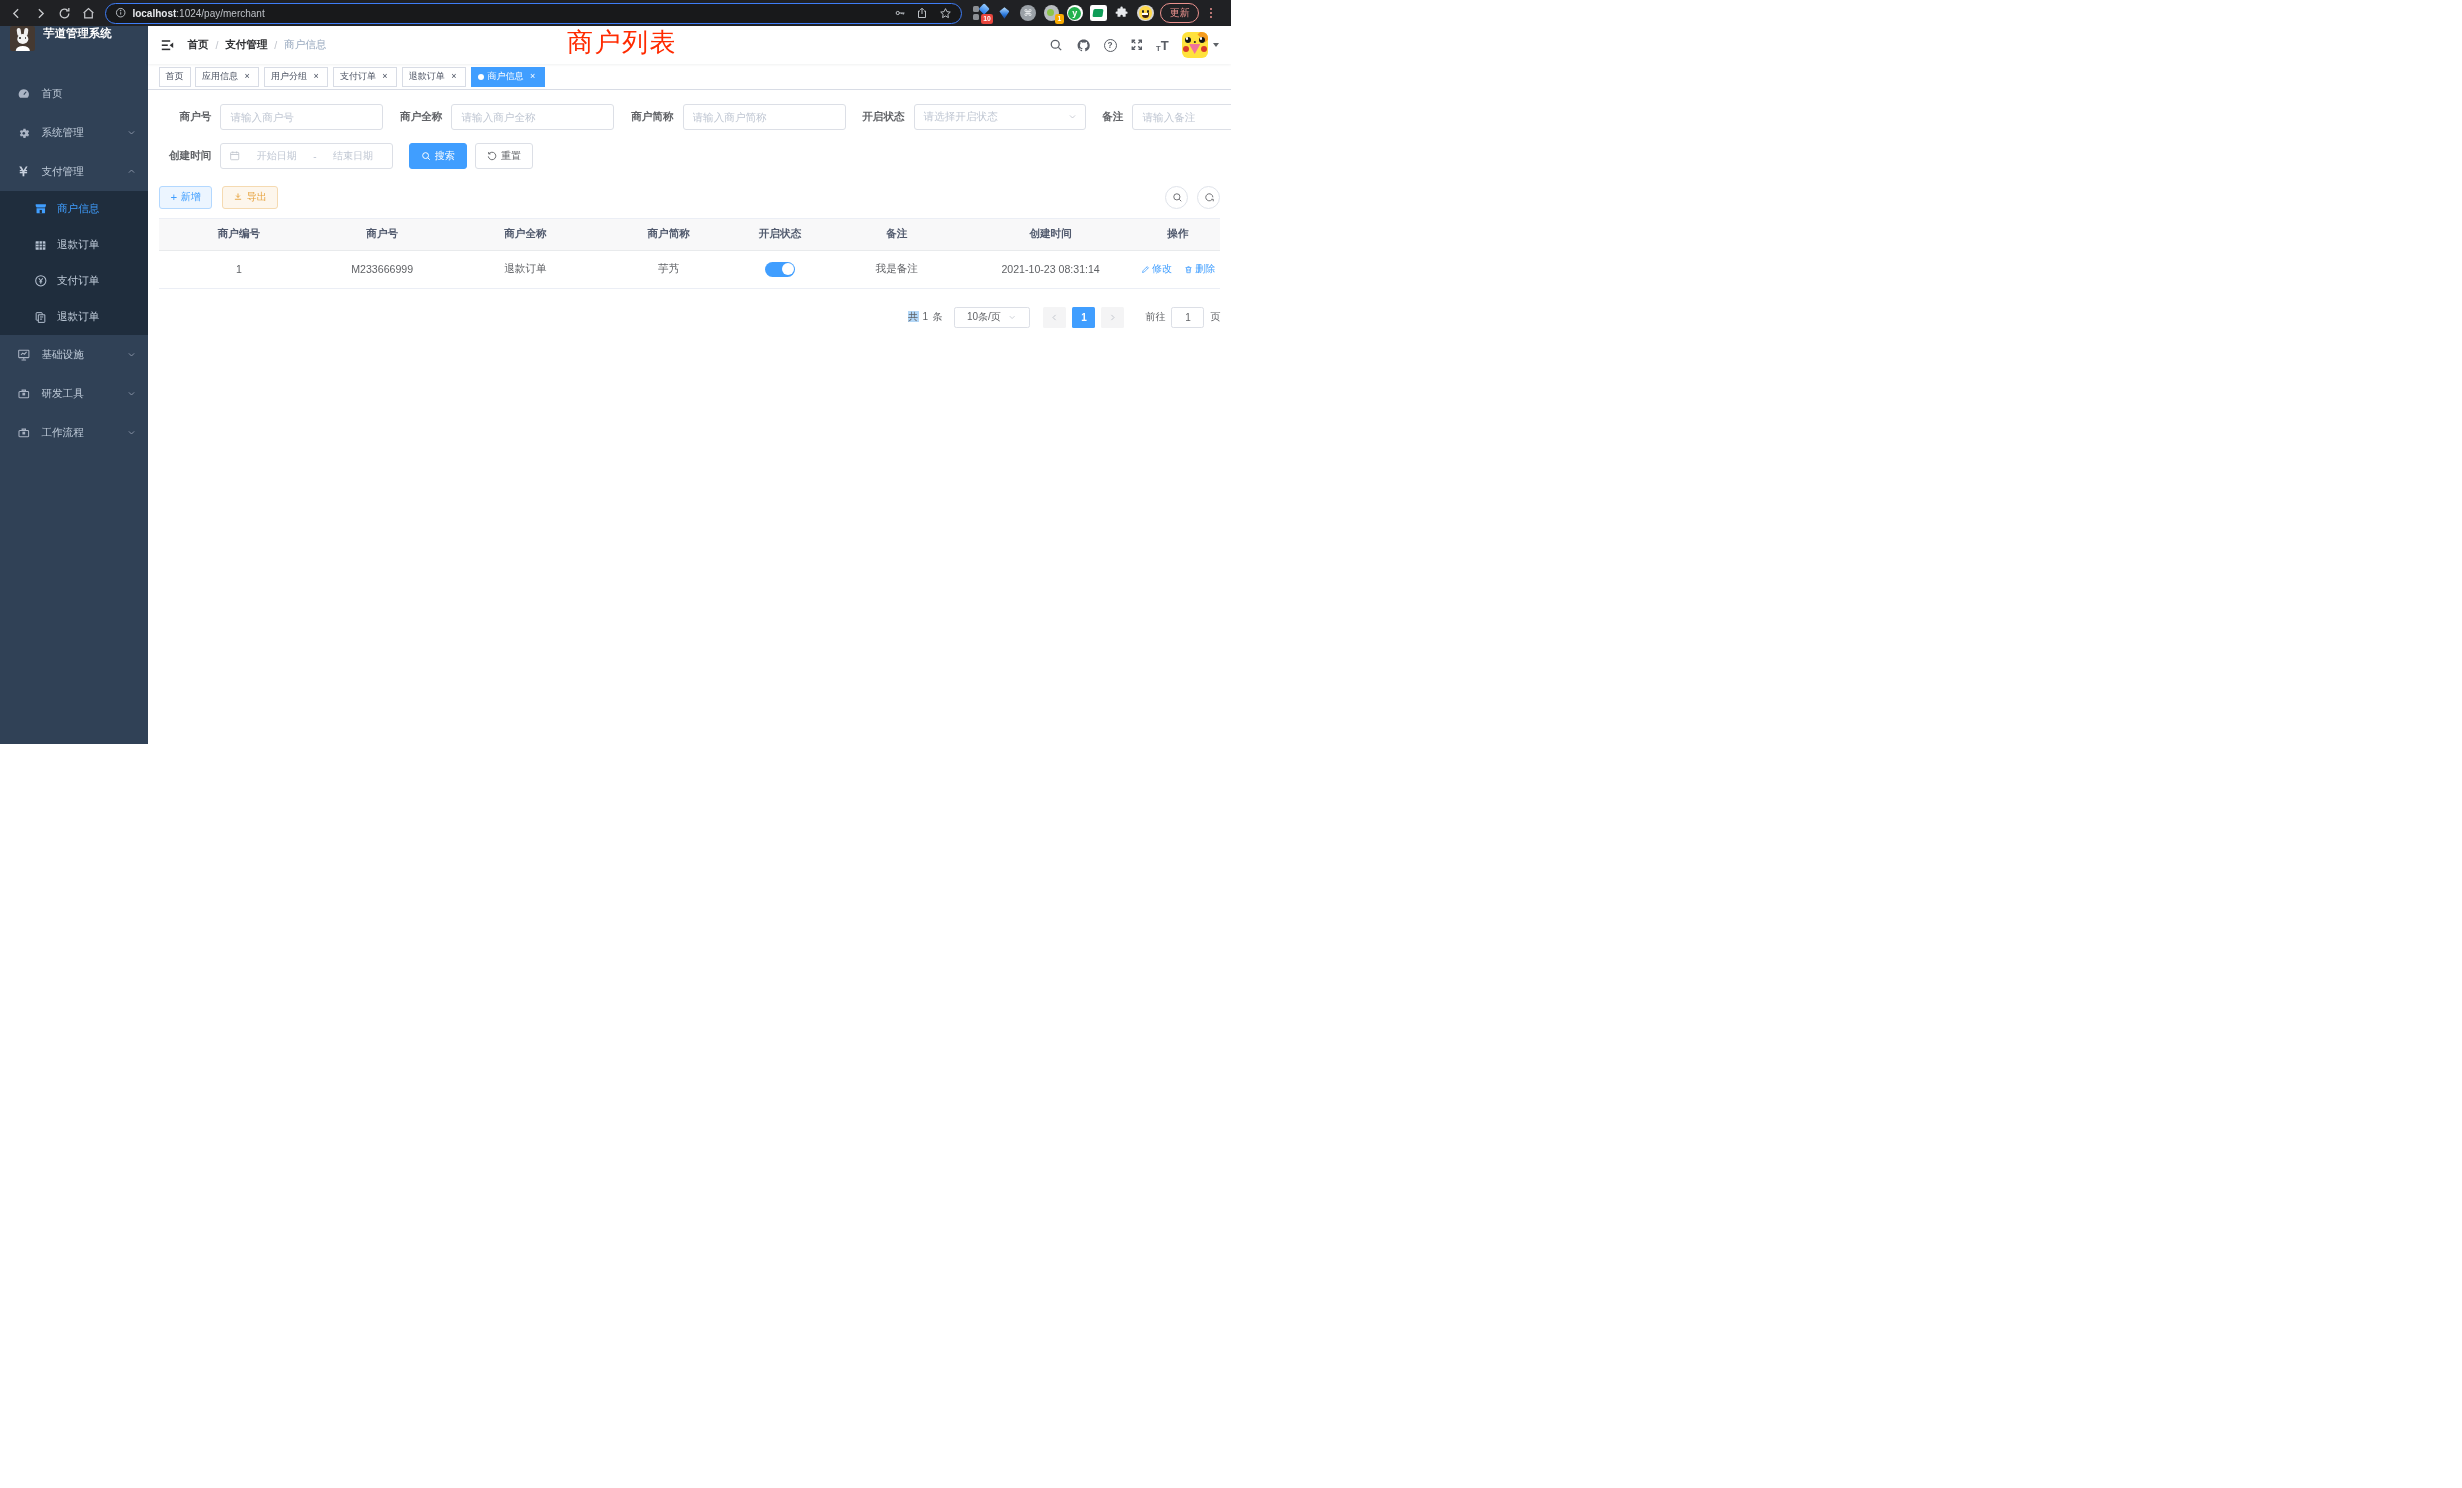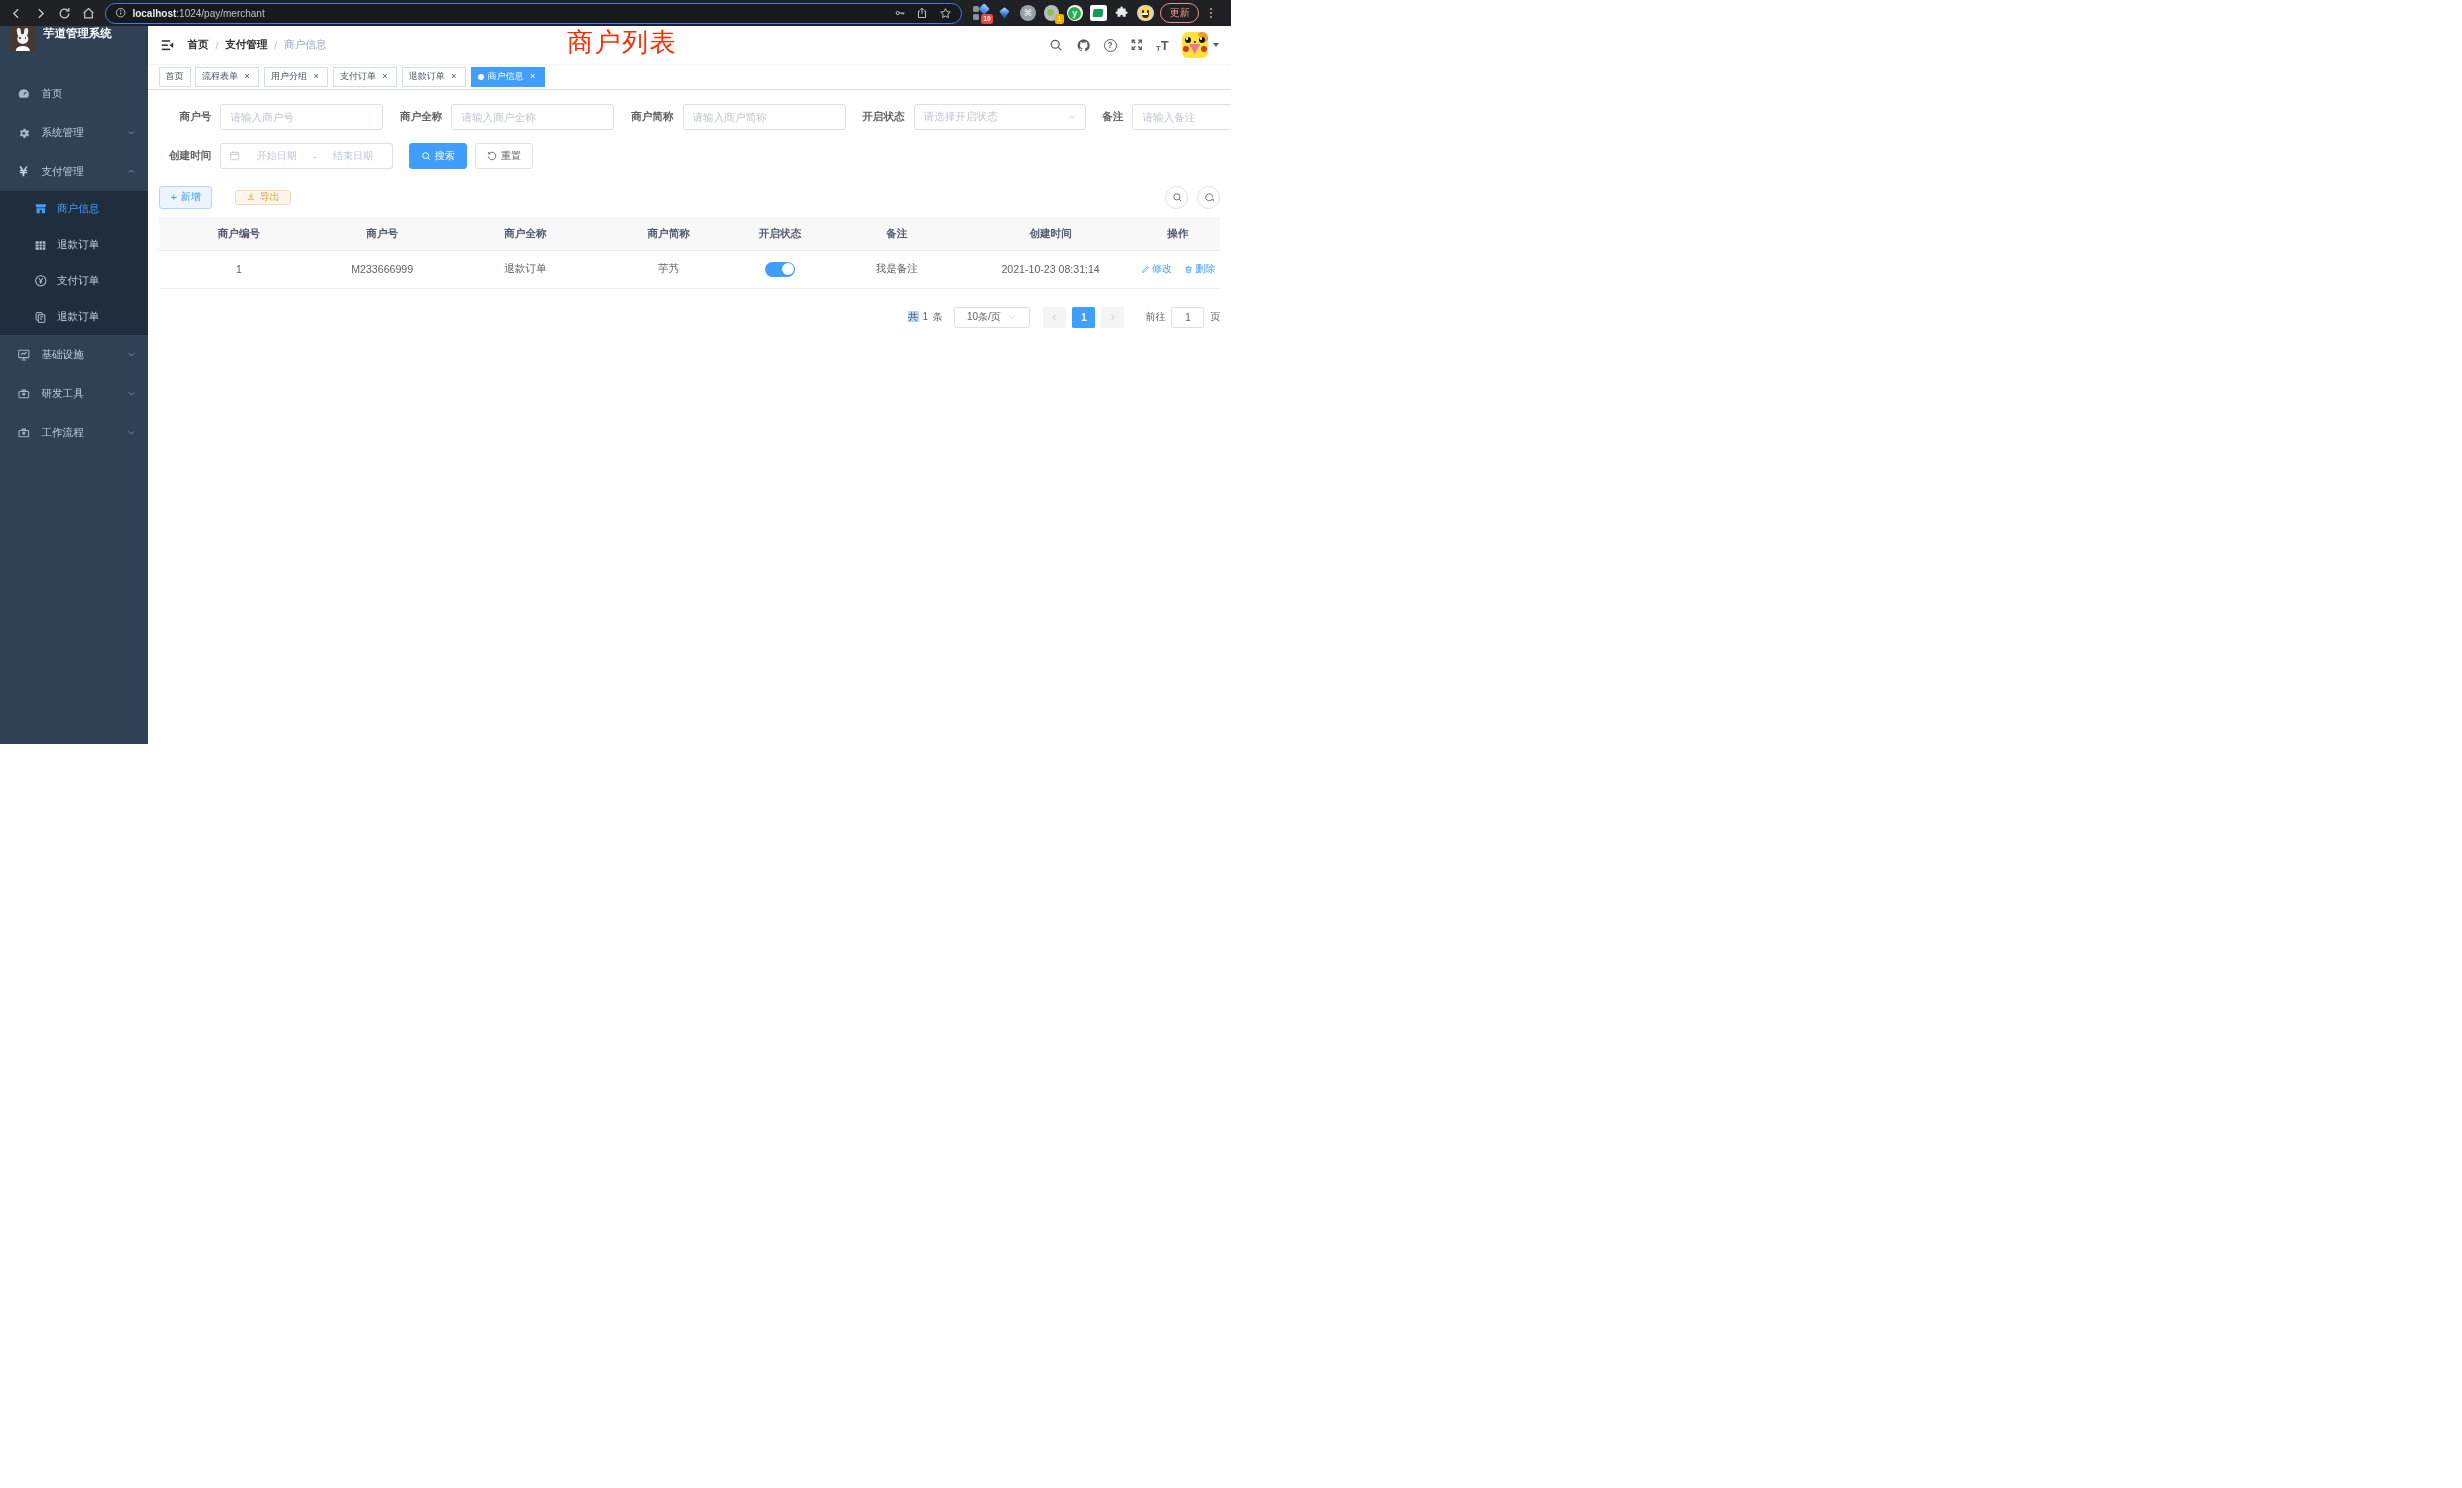--- a/index.html
+++ b/index.html
@@ -102,21 +102,21 @@
   .f-select .sc { color:#c0c4cc; }
   .daterange { width:173px; height:26px; border:0.8px solid #dcdfe6; border-radius:3px; display:flex; align-items:center; padding:0 7.6px; gap:4.5px; background:#fff; cursor:pointer; }
   .daterange .dph { flex:1; text-align:center; color:#bfc6d2; font-size:10px; }
   .daterange .dsep { color:#bfc6d2; font-size:10px; }
   .daterange .cal { color:#c0c4cc; }
   .btn { display:inline-flex; align-items:center; gap:3.8px; border-radius:3px; font-size:10px; cursor:pointer; border:0.8px solid transparent; white-space:nowrap; }
   .btn-search { background:#409eff; border-color:#409eff; color:#fff; height:26px; padding:0 11.4px; margin-left:7.6px; }
   .btn-reset { background:#fff; border-color:#dcdfe6; color:#606266; height:26px; padding:0 11.4px; margin-left:7.6px;justify-content:space-between; }
   .action-row { display:flex; align-items:center; margin-bottom:9px; }
   .btn-add { background:#ecf5ff; border-color:#b3d8ff; color:#409eff; height:23px; padding:0 10px; }
-  .btn-export { background:#fdf6ec; border-color:#f5dab1; color:#e6a23c; height:15px; padding:0 10px; margin-left:23px; }
+  .btn-export { background:#fdf6ec; border-color:#f5dab1; color:#e6a23c; height:23px; padding:0 10px; margin-left:10px; }
   .right-tools { margin-left:auto; display:flex; gap:9px; }
   .circle-btn { width:23px; height:23px; border-radius:50%; border:0.8px solid #dfe3ea; background:#fff; color:#606266; display:flex; align-items:center; justify-content:center; cursor:pointer; }
 
   table.grid { width:100%; border-collapse:collapse; table-layout:fixed; }
   .grid thead th { background:#f8f8f9; color:#515a6e; font-size:10.6px; font-weight:700; height:32px; border-bottom:0.8px solid #e8eaec; border-top:0.8px solid #ebeef5; text-align:center; }
   .grid tbody td { height:38px; text-align:center; font-size:10.6px; color:#606266; border-bottom:0.8px solid #ebeef5; }
   .toggle { width:30px; height:15px; background:#409eff; border-radius:7.6px; position:relative; display:inline-block; cursor:pointer; vertical-align:middle; }
   .toggle i { position:absolute; right:1.5px; top:1.5px; width:12px; height:12px; border-radius:50%; background:#fff; }
   .op-link { color:#409eff; font-size:10px; display:inline-flex; align-items:center; gap:2.3px; cursor:pointer; }
   .op-link + .op-link { margin-left:9px; }
@@ -442,21 +442,21 @@
           <span class="caret-down"></span>
         </span>
       </div>
     </div>
 
     <div class="tabsbar">
       <div class="tab">
         <span>首页</span>
       </div>
       <div class="tab">
-        <span>流程表单</span>
+        <span>应用信息</span>
         <span class="x">×</span>
       </div>
       <div class="tab">
         <span>用户分组</span>
         <span class="x">×</span>
       </div>
       <div class="tab">
         <span>支付订单</span>
         <span class="x">×</span>
       </div>

